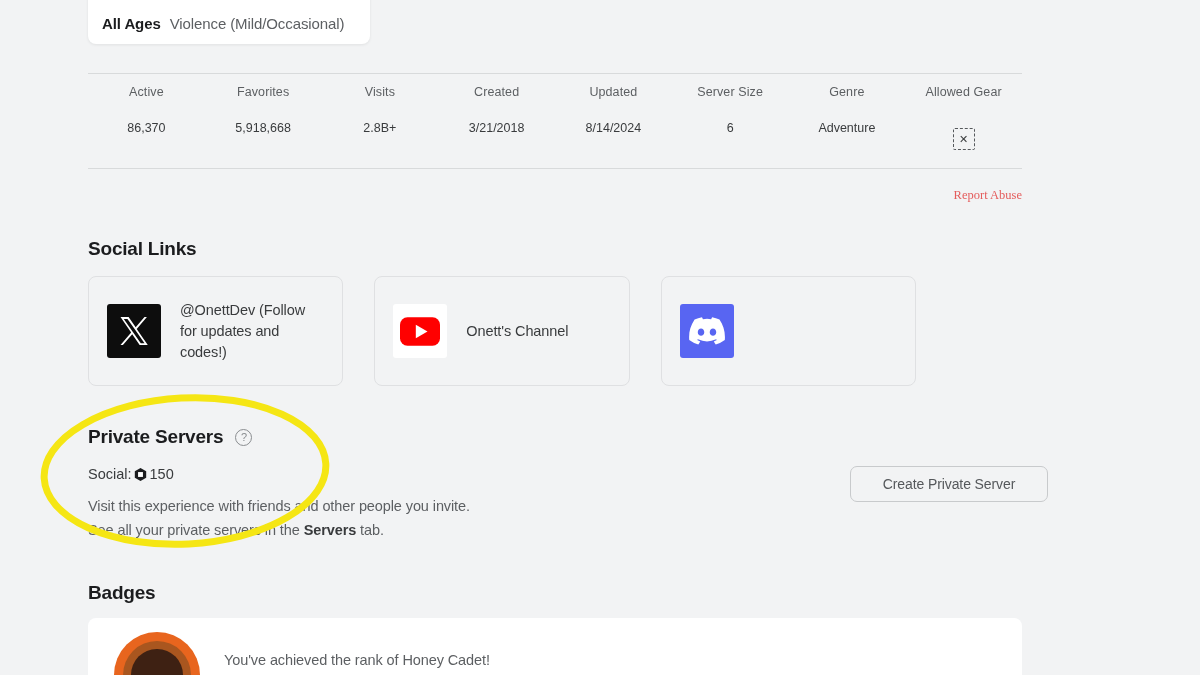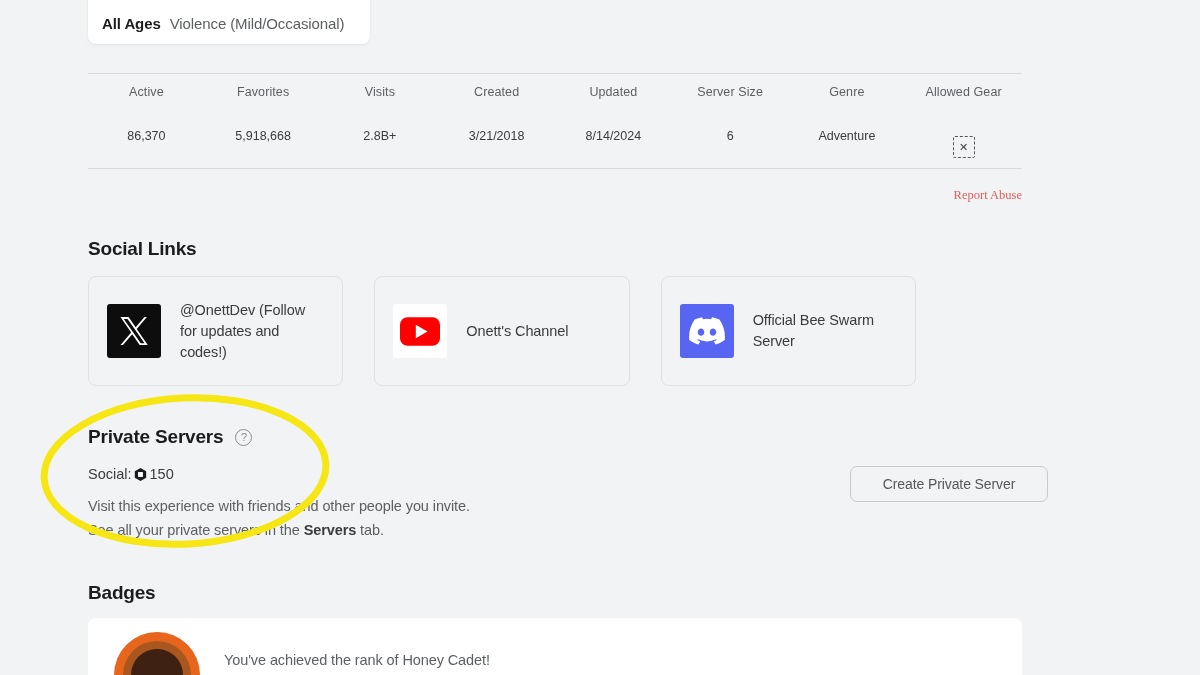--- a/index.html
+++ b/index.html
@@ -70,21 +70,21 @@
   }
   .stat-label {
     font-size: 12.5px;
     color: #5c5f62;
     letter-spacing: 0.1px;
     line-height: 16px;
   }
   .stat-value {
     font-size: 12.5px;
     color: #393b3d;
-    margin-top: 28px;
+    margin-top: 20px;
     line-height: 16px;
   }
   .gear-box {
     display: inline-block;
     width: 22px;
     height: 22px;
     border: 1.6px dashed #55585b;
     border-radius: 2px;
     position: relative;
     box-sizing: border-box;
@@ -381,21 +381,20 @@
     </div>
     <div class="social-text">Onett's Channel</div>
   </div>
 
   <div class="social-card">
     <div class="social-icon icon-dc">
       <svg width="36" height="28" viewBox="0 0 71 55" aria-hidden="true">
         <path fill="#ffffff" d="M60.1 4.9A58.5 58.5 0 0 0 45.6.4a41 41 0 0 0-1.9 3.8 54.1 54.1 0 0 0-16.2 0A37.8 37.8 0 0 0 25.6.4 58.3 58.3 0 0 0 11 4.9C1.8 18.6-.7 32 .5 45.2a58.9 58.9 0 0 0 17.9 9 43.8 43.8 0 0 0 3.8-6.2 38.2 38.2 0 0 1-6-2.9c.5-.4 1-.8 1.5-1.2a42 42 0 0 0 35.7 0l1.5 1.2a38.1 38.1 0 0 1-6 2.9 43.5 43.5 0 0 0 3.8 6.2 58.6 58.6 0 0 0 17.9-9c1.4-15.3-2.5-28.6-10.5-40.3ZM23.7 37.1c-3.5 0-6.4-3.2-6.4-7.2s2.8-7.2 6.4-7.2 6.5 3.3 6.4 7.2c0 4-2.8 7.2-6.4 7.2Zm23.6 0c-3.5 0-6.4-3.2-6.4-7.2s2.8-7.2 6.4-7.2 6.5 3.3 6.4 7.2c0 4-2.8 7.2-6.4 7.2Z"></path>
       </svg>
     </div>
-    <div class="social-text">Official Bee Swarm Server</div>
   </div>
 
 </div>
 
 <div id="private-servers-title">
   <span>Private Servers</span>
   <span class="help-icon">?</span>
 </div>
 
 <div class="ps-price">

